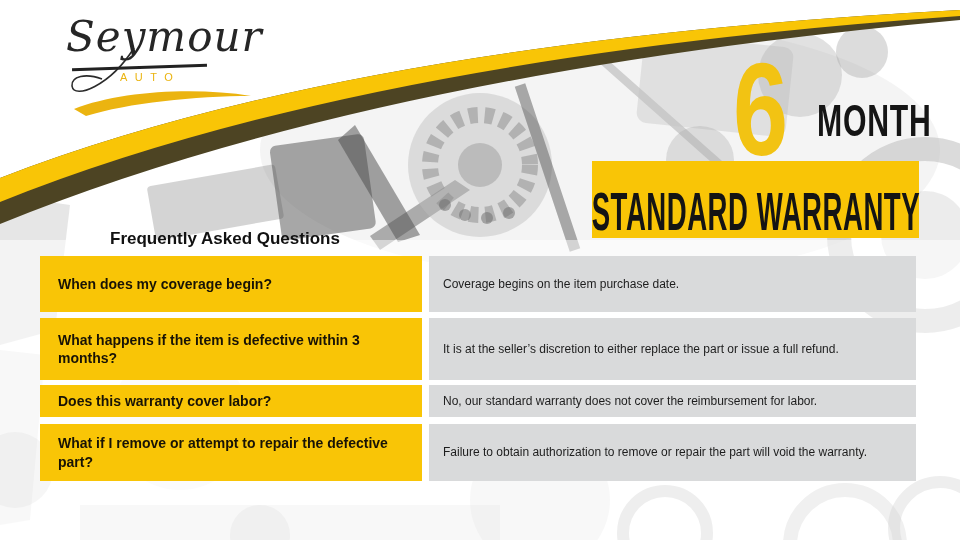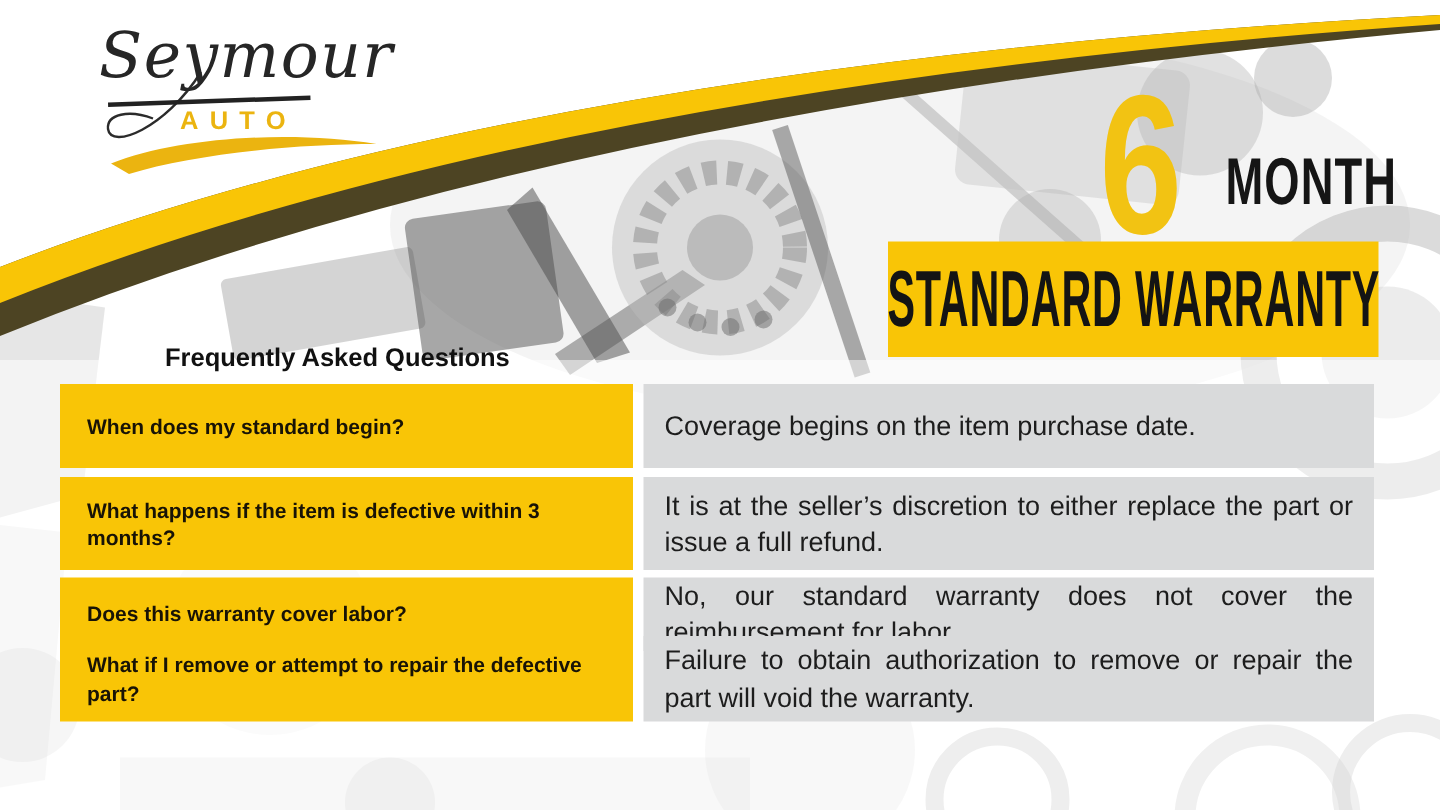--- a/index.html
+++ b/index.html
@@ -15,61 +15,61 @@
   .sw-yellow{fill:var(--yellow,#F9C506);}
 
   
   .logo{position:absolute;left:18px;top:14px;width:220px;height:110px;margin-left:44px;}
   .logo-script{
     position:absolute;left:4px;top:0;font-family:"DejaVu Serif",serif;font-style:italic;
     font-size:42px;line-height:1.1;color:#262626;letter-spacing:1px;
   }
   .logo-underline{position:absolute;left:10px;top:52px;width:135px;height:2.5px;background:#222;transform:rotate(-2deg);}
   .logo-sub{
-    position:absolute;left:58px;top:57px;font-size:17px;font-weight:bold;
+    position:absolute;left:58px;top:57px;font-size:11px;font-weight:normal;
     letter-spacing:7.5px;color:var(--gold,#EBB410);
   }
   .logo-swoosh{left:8px !important;top:71px !important;width:185px;height:32px;}
   .logo-swoosh path{fill:var(--gold,#EBB410);}
   .logo-flourish{left:6px !important;top:32px !important;width:90px;height:62px;}
   .logo-flourish path{stroke:#2b2b2b;stroke-width:1.6;fill:none;}
 
   
   .big-six{
     position:absolute;left:733px;top:44px;font-size:132px;font-weight:bold;line-height:1;
     color:var(--six-gold,#F2C313);transform:scaleX(.75);transform-origin:left top;
   }
   .month{
     position:absolute;left:817px;top:99px;font-size:42px;font-weight:bold;line-height:1;
     color:#151515;transform:scale(.72,1.05);transform-origin:left top;letter-spacing:1px;
   }
   .banner{
     position:absolute;left:592px;top:161px;width:327px;height:77px;
-    background:var(--yellow,#F9C506);display:flex;align-items:center;justify-content:center;
+    background:var(--yellow,#F9C506);display:flex;align-items:flex-end;justify-content:center;
   }
   .banner span{
     font-size:52px;font-weight:bold;white-space:nowrap;color:#141414;line-height:1;
     transform:scale(.53,1.02);letter-spacing:1px;
   }
 
   
   .faq-heading{position:absolute;left:110px;top:229px;font-size:17px;font-weight:bold;color:#111;}
   .faq-table{position:absolute;left:40px;top:256px;width:876px;}
   .faq-row{display:grid;grid-template-columns:382px 487px;column-gap:7px;}
   .faq-row:nth-child(1){height:56px;margin-bottom:6px;}
   .faq-row:nth-child(2){height:62px;margin-bottom:5px;}
   .faq-row:nth-child(3){height:32px;margin-bottom:7px;}
   .faq-row:nth-child(4){height:57px;}
   .q{
     background:var(--yellow,#F9C506);display:flex;align-items:center;
     padding:0 10px 0 18px;font-weight:bold;font-size:14px;line-height:1.32;color:#181306;
   }
   .a{
     background:var(--answer-gray,#D9DADB);display:flex;align-items:center;
-    padding:0 14px;font-size:18px;line-height:1.35;color:#1d1d1d;
+    padding:0 14px;font-size:12px;line-height:1.35;color:#1d1d1d;
   }
   .a span{display:block;width:100%;text-align:justify;}
 </style>
 </head>
 <body>
 
 <div class="slide">
 
   <svg class="engine-bg" viewBox="0 0 960 540" preserveAspectRatio="none" aria-hidden="true">
     <ellipse cx="600" cy="150" rx="340" ry="130" fill="#d9d9d9" opacity="0.28"></ellipse>
@@ -126,21 +126,21 @@
   <div class="big-six">6</div>
   <div class="month">MONTH</div>
   <div class="banner">
     <span>STANDARD WARRANTY</span>
   </div>
 
   <div class="faq-heading">Frequently Asked Questions</div>
   <div class="faq-table">
     <div class="faq-row">
       <div class="q">
-          <span>When does my standard begin?</span>
+          <span>When does my coverage begin?</span>
         </div>
       <div class="a">
           <span>Coverage begins on the item purchase date.</span>
         </div>
     </div>
     <div class="faq-row">
       <div class="q">
           <span>What happens if the item is defective within 3 months?</span>
         </div>
       <div class="a">

